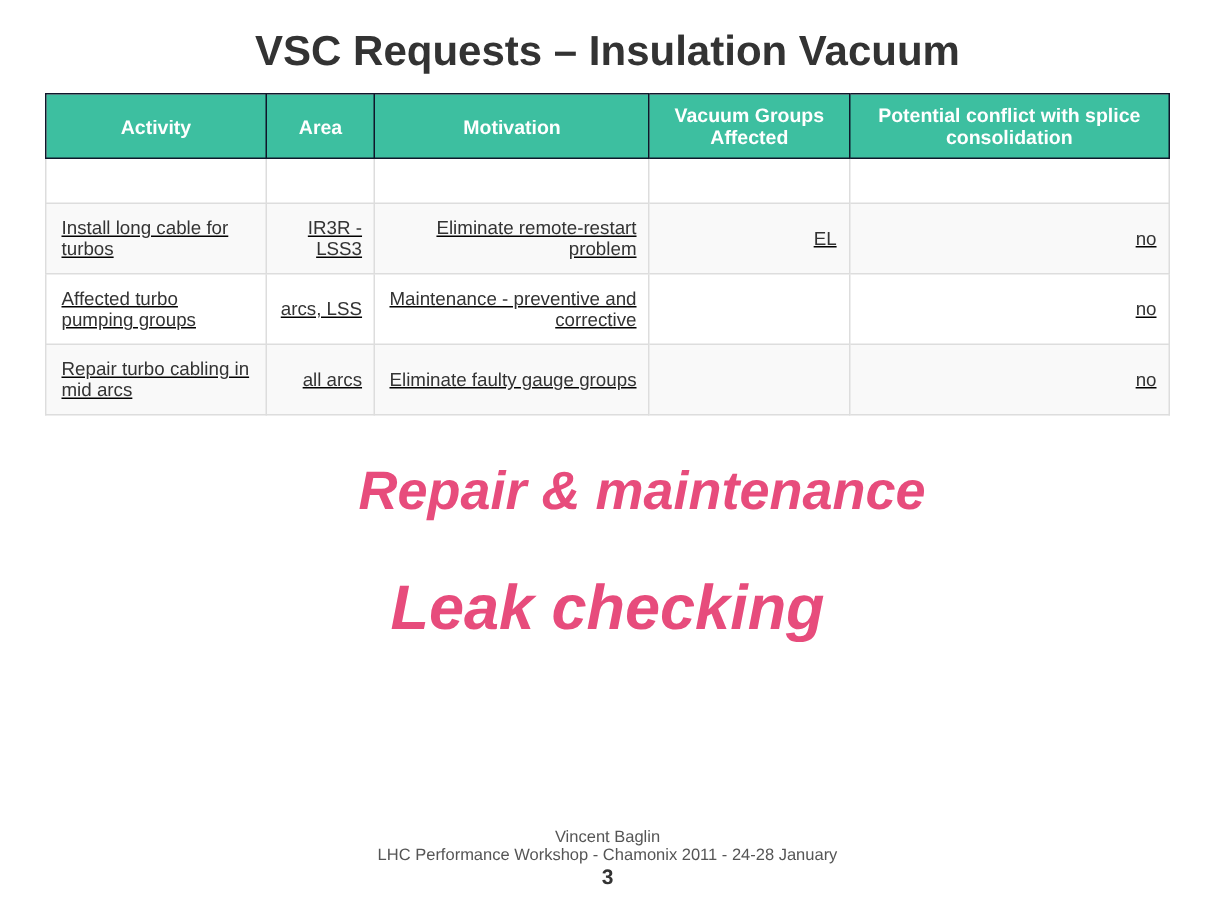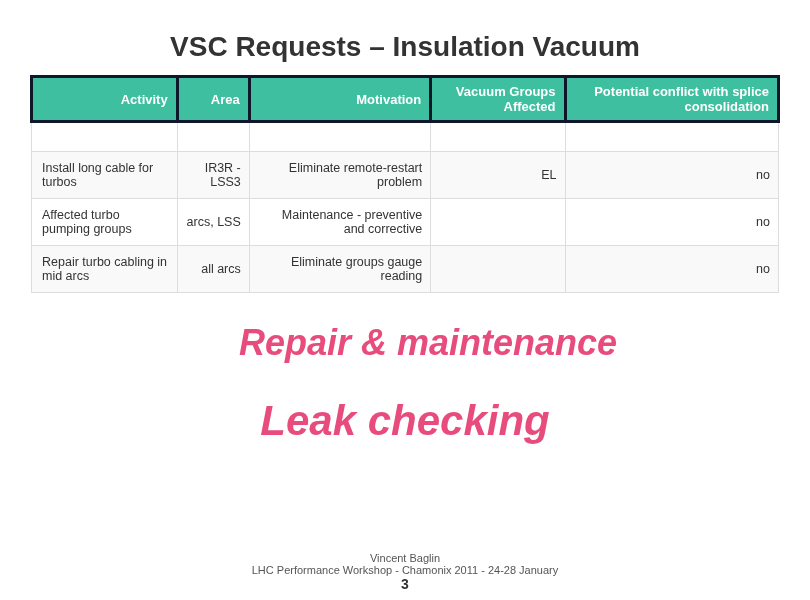--- a/index.html
+++ b/index.html
@@ -10,48 +10,49 @@
       font-family: Arial, sans-serif;
       overflow: hidden;
       position: relative;
     }
 
     .page-title {
       text-align: center;
       font-size: 28px;
       font-weight: bold;
       color: #333;
-      padding: 31px 0 12px 0;
+      padding: 18px 0 12px 0;
     }
 
     .table-container {
       margin: 0 30px;
     }
 
     table {
       width: 100%;
       border-collapse: collapse;
       font-size: 13px;
     }
 
     thead tr {
       background-color: #3dbfa0;
       color: #fff;
     }
 
     thead th {
       padding: 6px 8px;
-      text-align: right;
+      text-align: center;
       font-weight: bold;
       font-size: 13px;
-      border: 3px solid #0f172a;
+      border: 1px solid #0f172a;
     }
 
     tbody tr {
       background: #fff;
+      text-decoration: underline;
     }
 
     tbody tr:nth-child(even) {
       background: #f9f9f9;
     }
 
     tbody td {
       padding: 9px 8px;
       text-align: right;
       border: 1px solid #ddd;
@@ -147,21 +148,21 @@
         <tr>
           <td>Affected turbo pumping groups</td>
           <td>arcs, LSS</td>
           <td>Maintenance - preventive and corrective</td>
           <td></td>
           <td>no</td>
         </tr>
         <tr>
           <td>Repair turbo cabling in mid arcs</td>
           <td>all arcs</td>
-          <td>Eliminate groups gauge reading</td>
+          <td>Eliminate faulty gauge groups</td>
           <td></td>
           <td>no</td>
         </tr>
       </tbody>
   </table>
 </div>
 
 <div class="section-labels">
   <div class="repair-label">Repair &amp; maintenance</div>
   <div class="leak-label">Leak checking</div>

